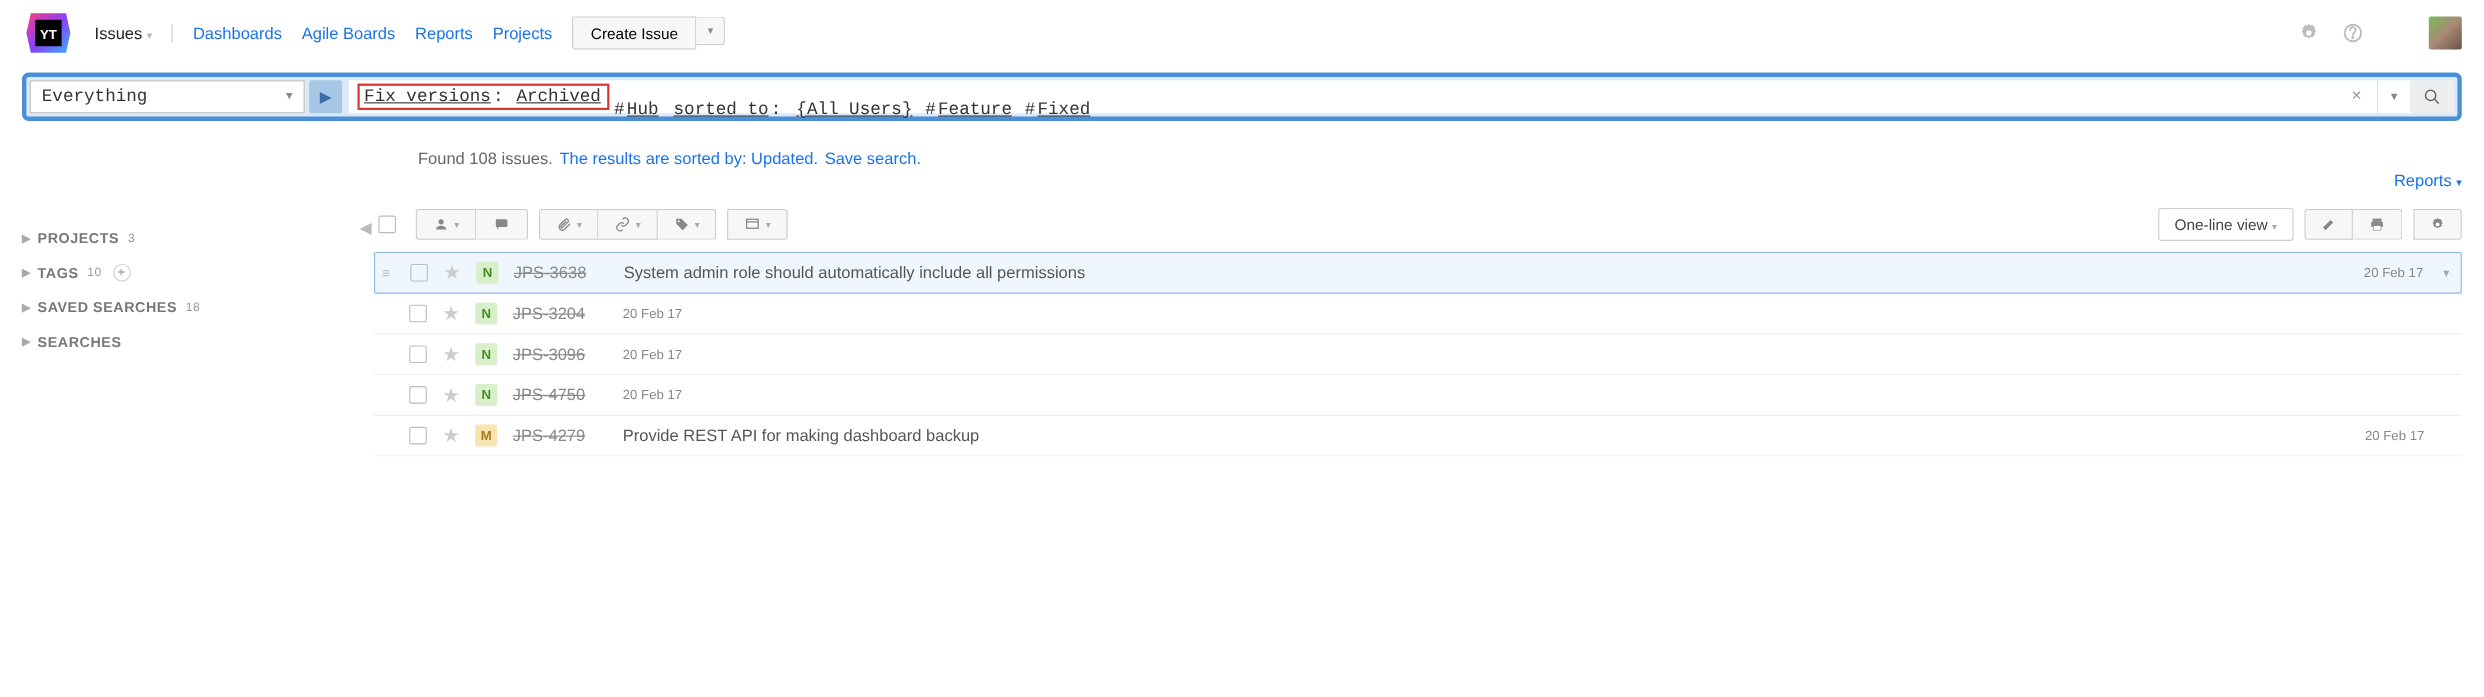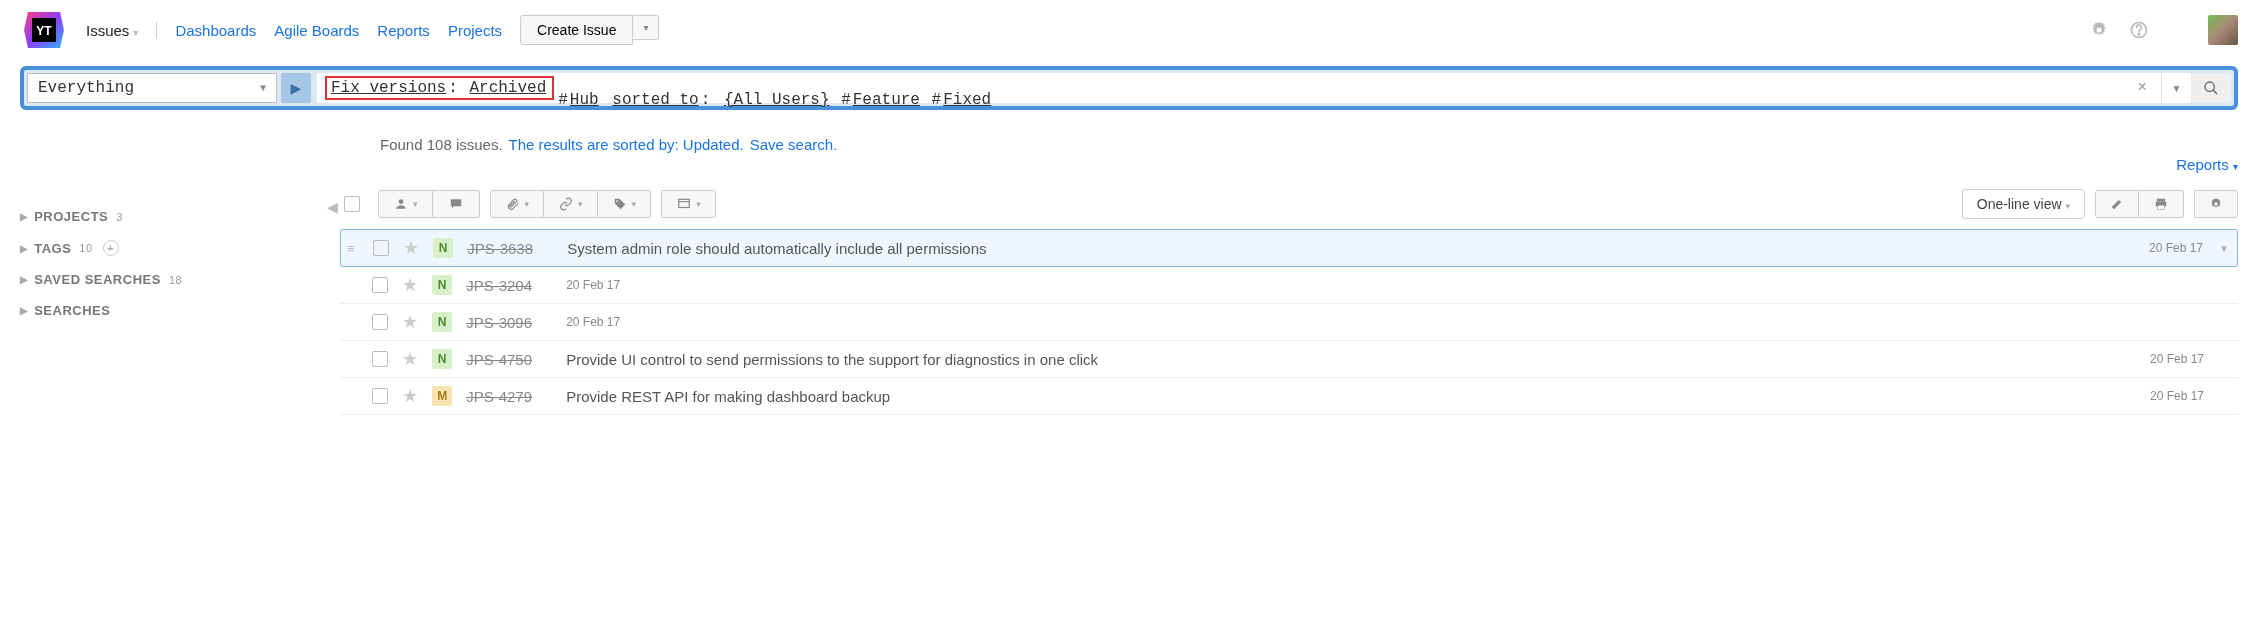--- a/index.html
+++ b/index.html
@@ -303,21 +303,20 @@
           <span class="issue-id">JPS-3096</span>
           <span class="date">20 Feb 17</span>
           <span class="expand"></span>
         </div>
         <div class="row">
           <span class="drag"></span>
           <span class="cb"></span>
           <span class="star">★</span>
           <span class="badge n">N</span>
           <span class="issue-id">JPS-4750</span>
-          <span class="summary">Provide UI control to send permissions to the support for diagnostics in one click</span>
           <span class="date">20 Feb 17</span>
           <span class="expand"></span>
         </div>
         <div class="row">
           <span class="drag"></span>
           <span class="cb"></span>
           <span class="star">★</span>
           <span class="badge m">M</span>
           <span class="issue-id">JPS-4279</span>
           <span class="summary">Provide REST API for making dashboard backup</span>

